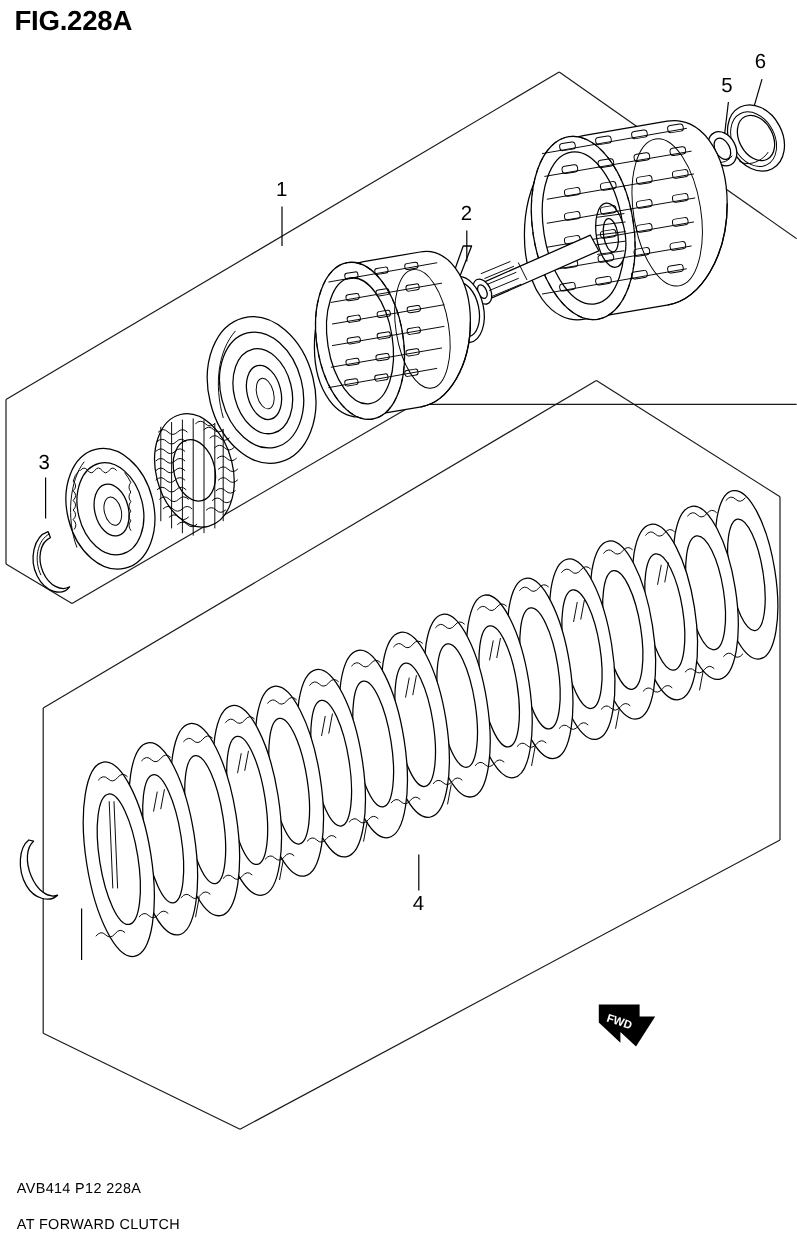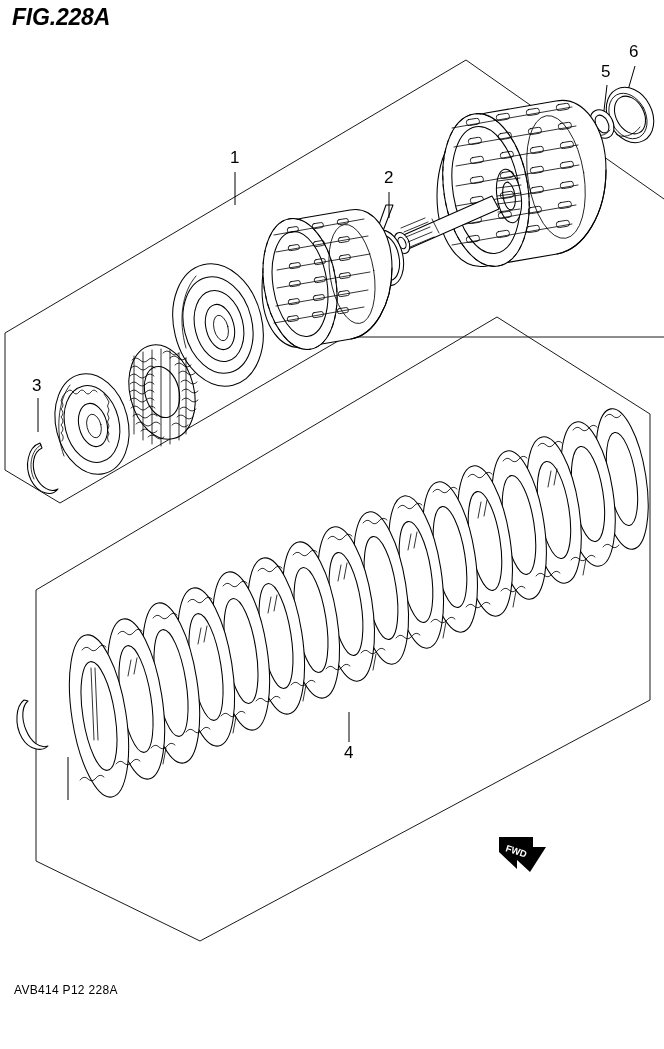--- a/index.html
+++ b/index.html
@@ -9,21 +9,20 @@
     color:#000;
     position:relative;
     overflow:hidden;
   }
   #page{position:relative;width:664px;height:1049px;background:#fff;}
 
   .fig-title{
     position:absolute;left:12px;top:4px;
     font-size:23px;font-weight:bold;letter-spacing:-0.2px;
     font-family:"Liberation Sans", sans-serif;
-    font-style:italic;
   }
   .footer{
     position:absolute;left:14px;font-size:12px;letter-spacing:0.3px;
     font-family:"Liberation Sans", sans-serif;
   }
   #footer-code{top:983px;}
   #footer-name{top:1013px;}
 
   #diagram{position:absolute;left:0;top:0;width:664px;height:1049px;}
   svg{display:block;}
@@ -448,14 +447,15 @@
     <text class="callout" x="384" y="183">2</text>
     <text class="callout" x="32" y="391">3</text>
     <text class="callout" x="344" y="758">4</text>
     <text class="callout" x="601" y="77">5</text>
     <text class="callout" x="629" y="57">6</text>
 
   </svg>
   </div>
 
   <div class="footer" id="footer-code">AVB414 P12 228A</div>
+  <div class="footer" id="footer-name">AT FORWARD CLUTCH</div>
 
 </div>
 
 </body></html>

